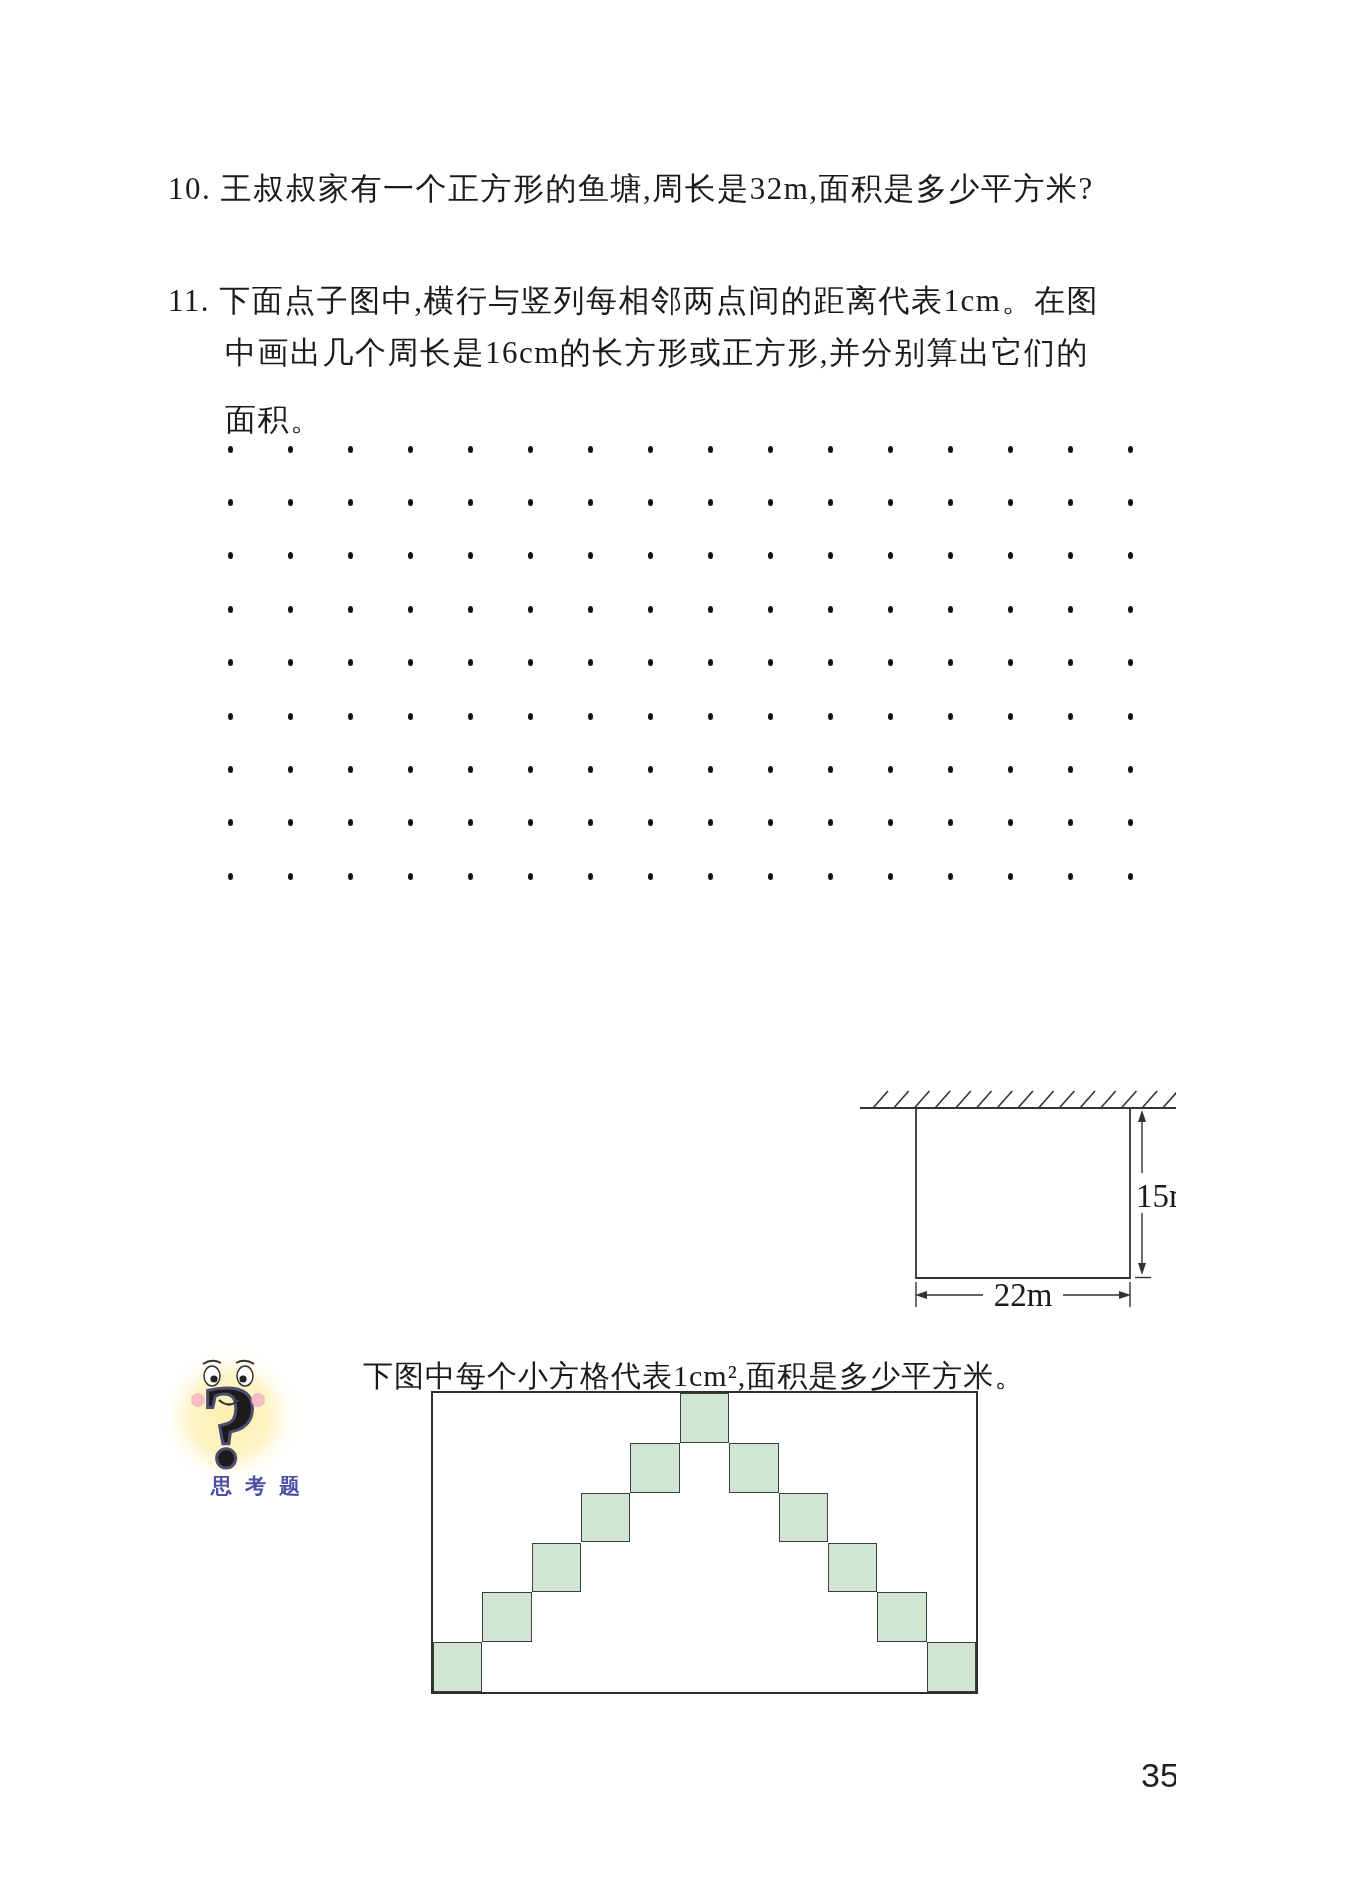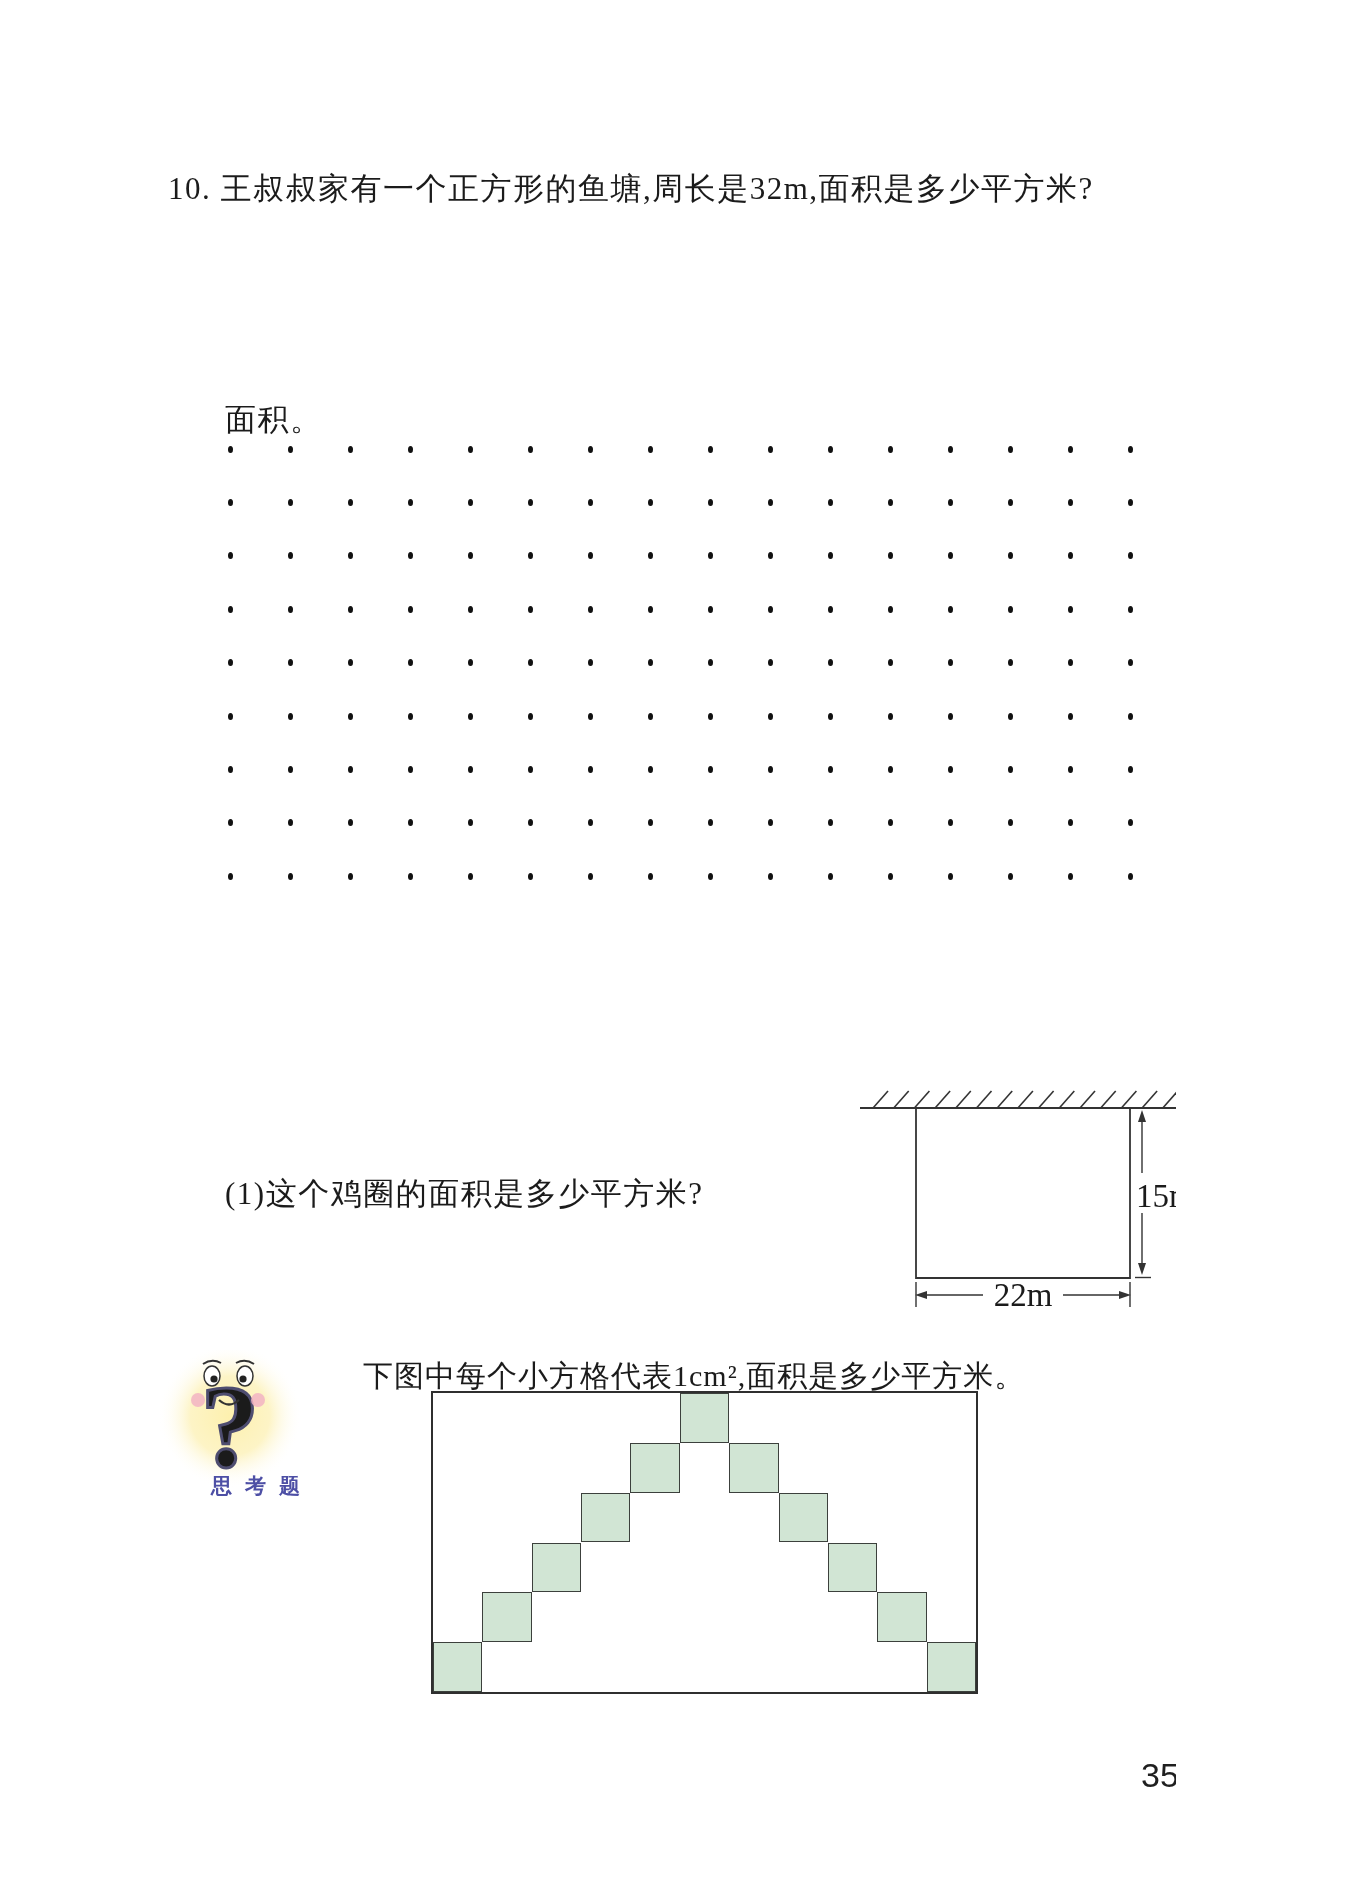--- a/index.html
+++ b/index.html
@@ -27,20 +27,22 @@
                font-family:"Liberation Sans","DejaVu Sans",sans-serif;color:#1f1f1f;}
   svg text{font-family:"Liberation Serif","DejaVu Serif",serif;fill:#1b1b1b;}
 </style>
 </head>
 <body>
 
 <div id="page">
 
   <div class="pline" style="left:168px;top:172px">10. 王叔叔家有一个正方形的鱼塘,周长是32m,面积是多少平方米?</div>
 
+  <div class="pline" style="left:168px;top:284px">11. 下面点子图中,横行与竖列每相邻两点间的距离代表1cm。在图</div>
+  <div class="pline" style="left:225px;top:336px">中画出几个周长是16cm的长方形或正方形,并分别算出它们的</div>
   <div class="pline" style="left:225px;top:403px">面积。</div>
 
   <div id="dot-grid">
       <span class="dot" style="left: 227.5px; top: 445.5px;"></span>
       <span class="dot" style="left: 287.5px; top: 445.5px;"></span>
       <span class="dot" style="left: 347.5px; top: 445.5px;"></span>
       <span class="dot" style="left: 407.5px; top: 445.5px;"></span>
       <span class="dot" style="left: 467.5px; top: 445.5px;"></span>
       <span class="dot" style="left: 527.5px; top: 445.5px;"></span>
       <span class="dot" style="left: 587.5px; top: 445.5px;"></span>
@@ -186,21 +188,20 @@
       <span class="dot" style="left: 827.5px; top: 872.7px;"></span>
       <span class="dot" style="left: 887.5px; top: 872.7px;"></span>
       <span class="dot" style="left: 947.5px; top: 872.7px;"></span>
       <span class="dot" style="left: 1007.5px; top: 872.7px;"></span>
       <span class="dot" style="left: 1067.5px; top: 872.7px;"></span>
       <span class="dot" style="left: 1127.5px; top: 872.7px;"></span>
       <span class="dot" style="left: 1187.5px; top: 872.7px;"></span>
     </div>
 
 
-  <div class="pline" style="left:225px;top:1177px">(1)这个鸡圈的面积是多少平方米?</div>
 
   <svg id="coop" style="position:absolute;left:850px;top:1085px" width="360" height="245" viewBox="0 0 360 245">
     <g id="hatch-group">
         <line x1="23" y1="23" x2="38" y2="6" stroke="#333" stroke-width="1.6"></line>
         <line x1="43.7" y1="23" x2="58.7" y2="6" stroke="#333" stroke-width="1.6"></line>
         <line x1="64.4" y1="23" x2="79.4" y2="6" stroke="#333" stroke-width="1.6"></line>
         <line x1="85.1" y1="23" x2="100.1" y2="6" stroke="#333" stroke-width="1.6"></line>
         <line x1="105.8" y1="23" x2="120.8" y2="6" stroke="#333" stroke-width="1.6"></line>
         <line x1="126.5" y1="23" x2="141.5" y2="6" stroke="#333" stroke-width="1.6"></line>
         <line x1="147.2" y1="23" x2="162.2" y2="6" stroke="#333" stroke-width="1.6"></line>

